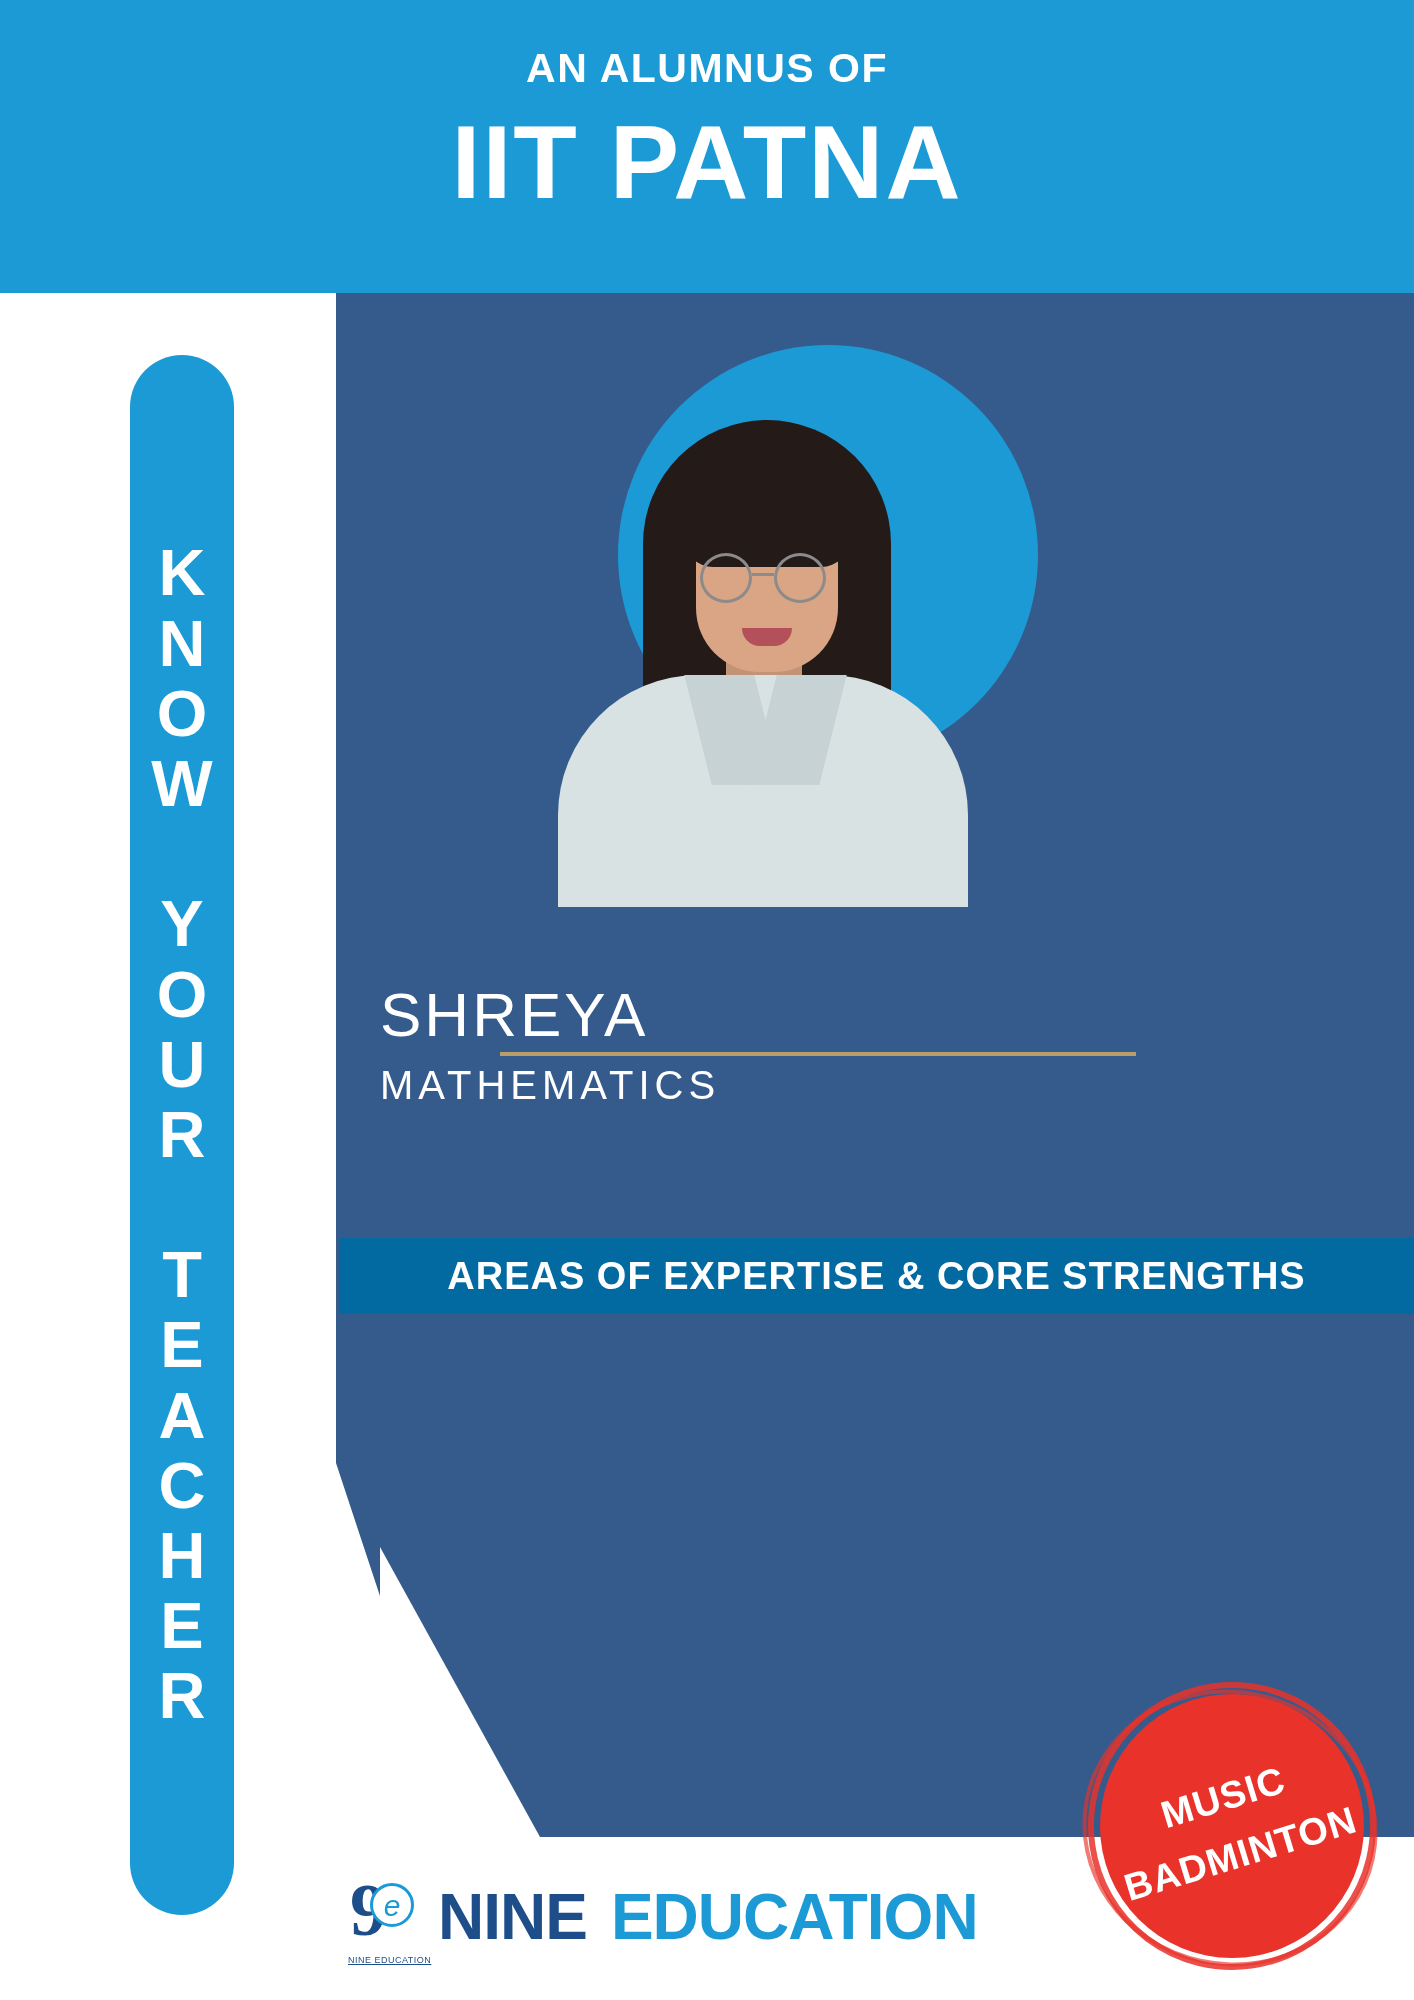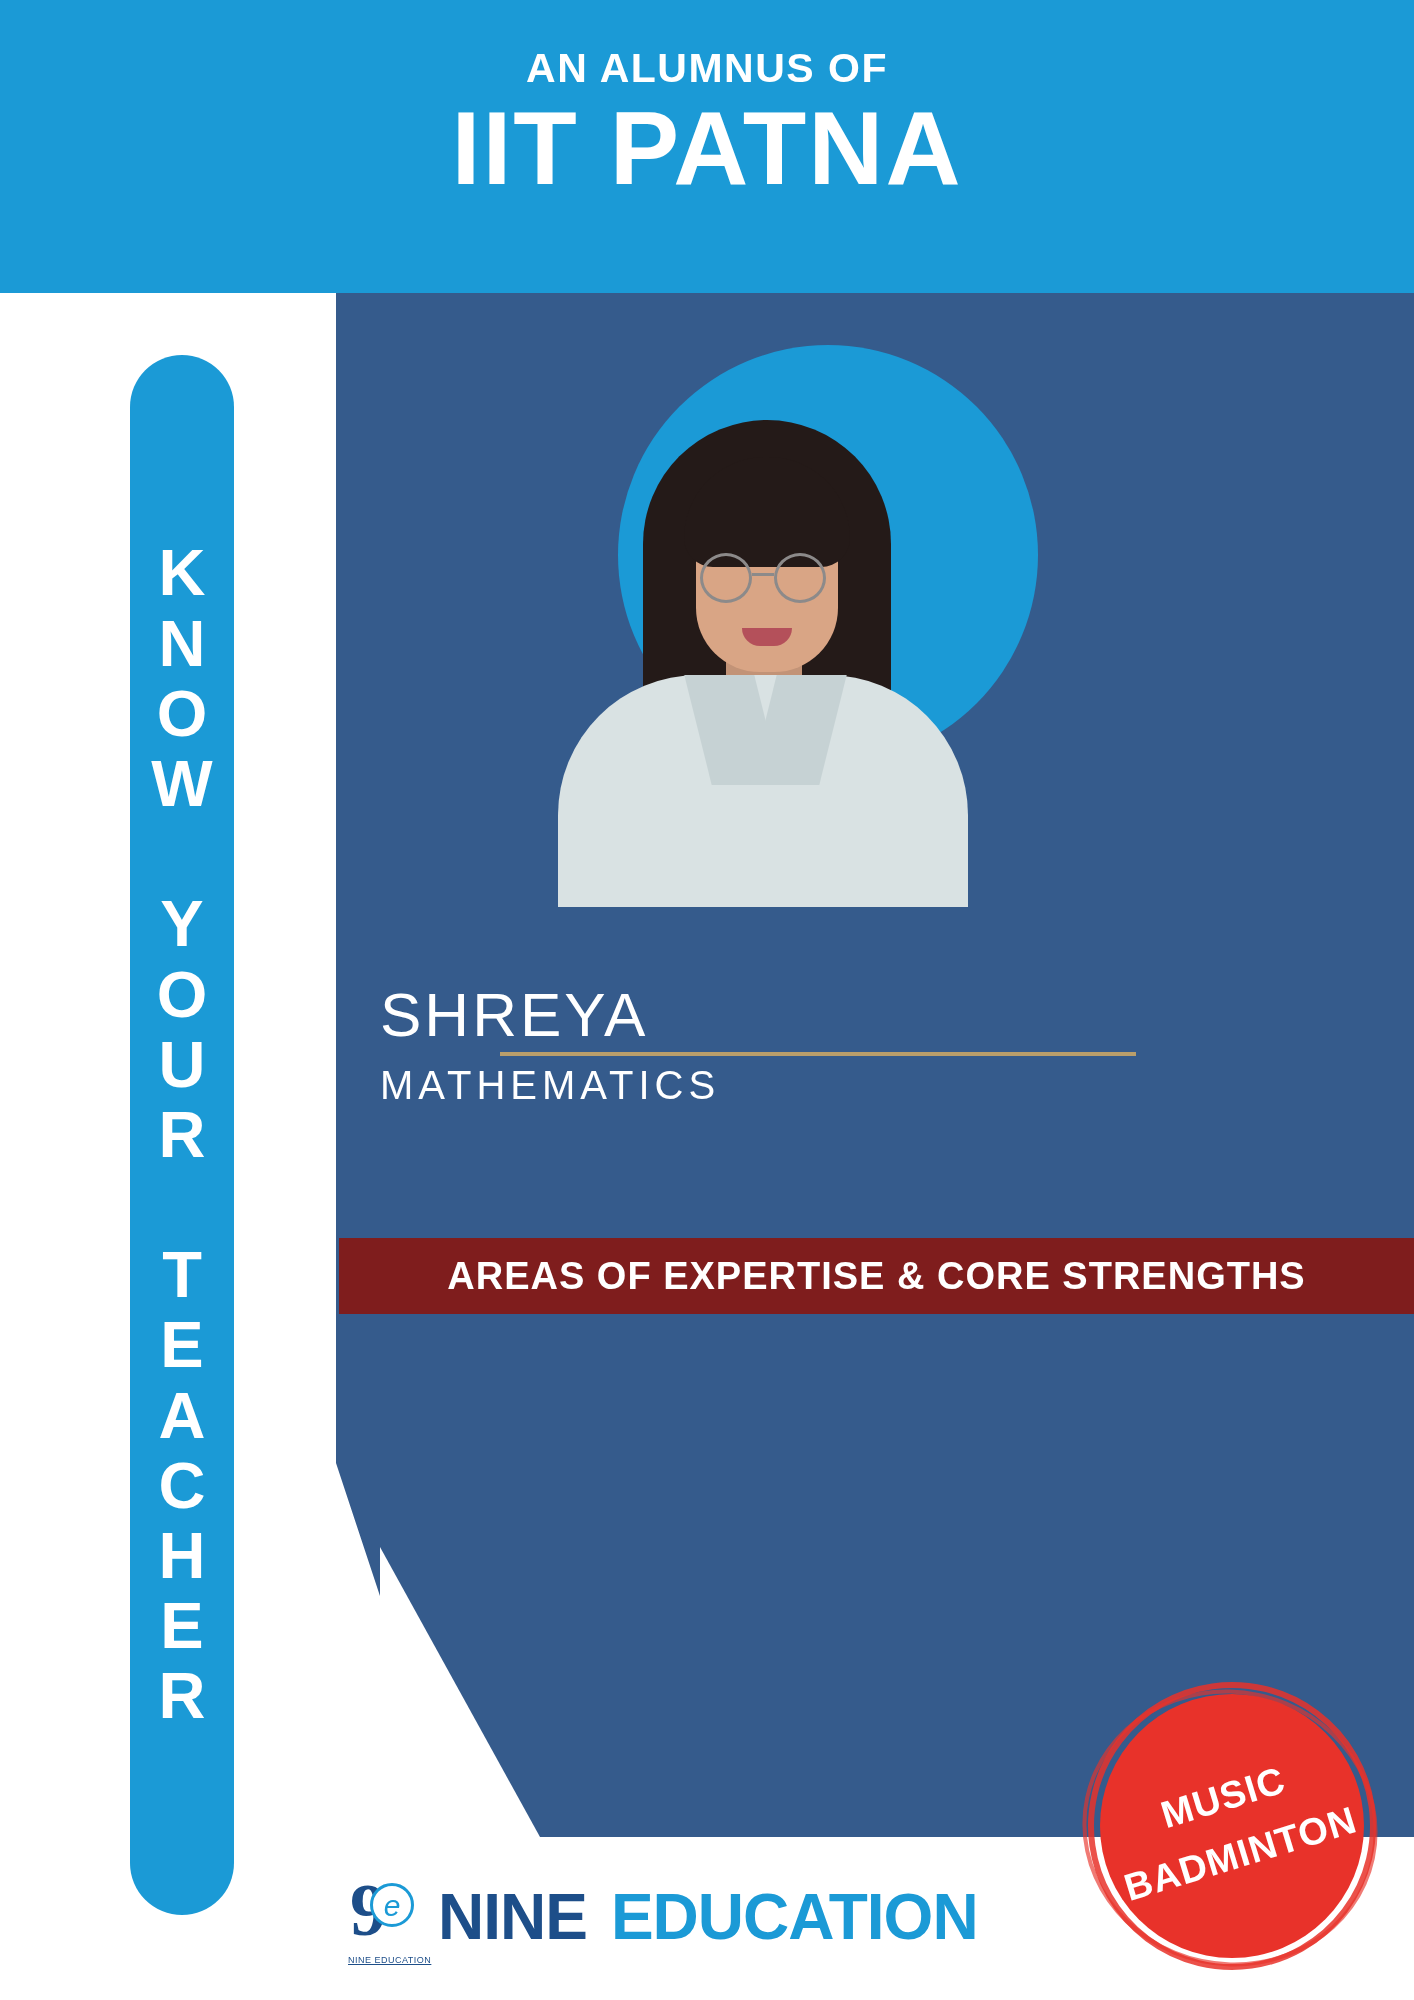--- a/index.html
+++ b/index.html
@@ -39,20 +39,21 @@
     font-weight: bold;
     letter-spacing: 1.5px;
     line-height: 1;
   }
   .banner-title {
     color: #ffffff;
     font-size: 104px;
     font-weight: bold;
     letter-spacing: 2px;
     line-height: 1.15;
+    margin-top: 14px;
   }
 
   
   .body-dark {
     position: absolute;
     top: 293px; left: 0;
     width: 1414px;
     height: 1707px;
     background: #355b8c;
   }
@@ -240,21 +241,21 @@
     font-weight: normal;
   }
 
   
   .expertise-bar {
     position: absolute;
     left: 339px;
     top: 1238px;
     width: 1075px;
     height: 76px;
-    background: #7f1d1d;
+    background: #0369a1;
     display: flex;
     align-items: center;
     justify-content: center;
   }
   .expertise-bar span {
     color: #ffffff;
     font-size: 38px;
     font-weight: bold;
     letter-spacing: 1px;
   }

